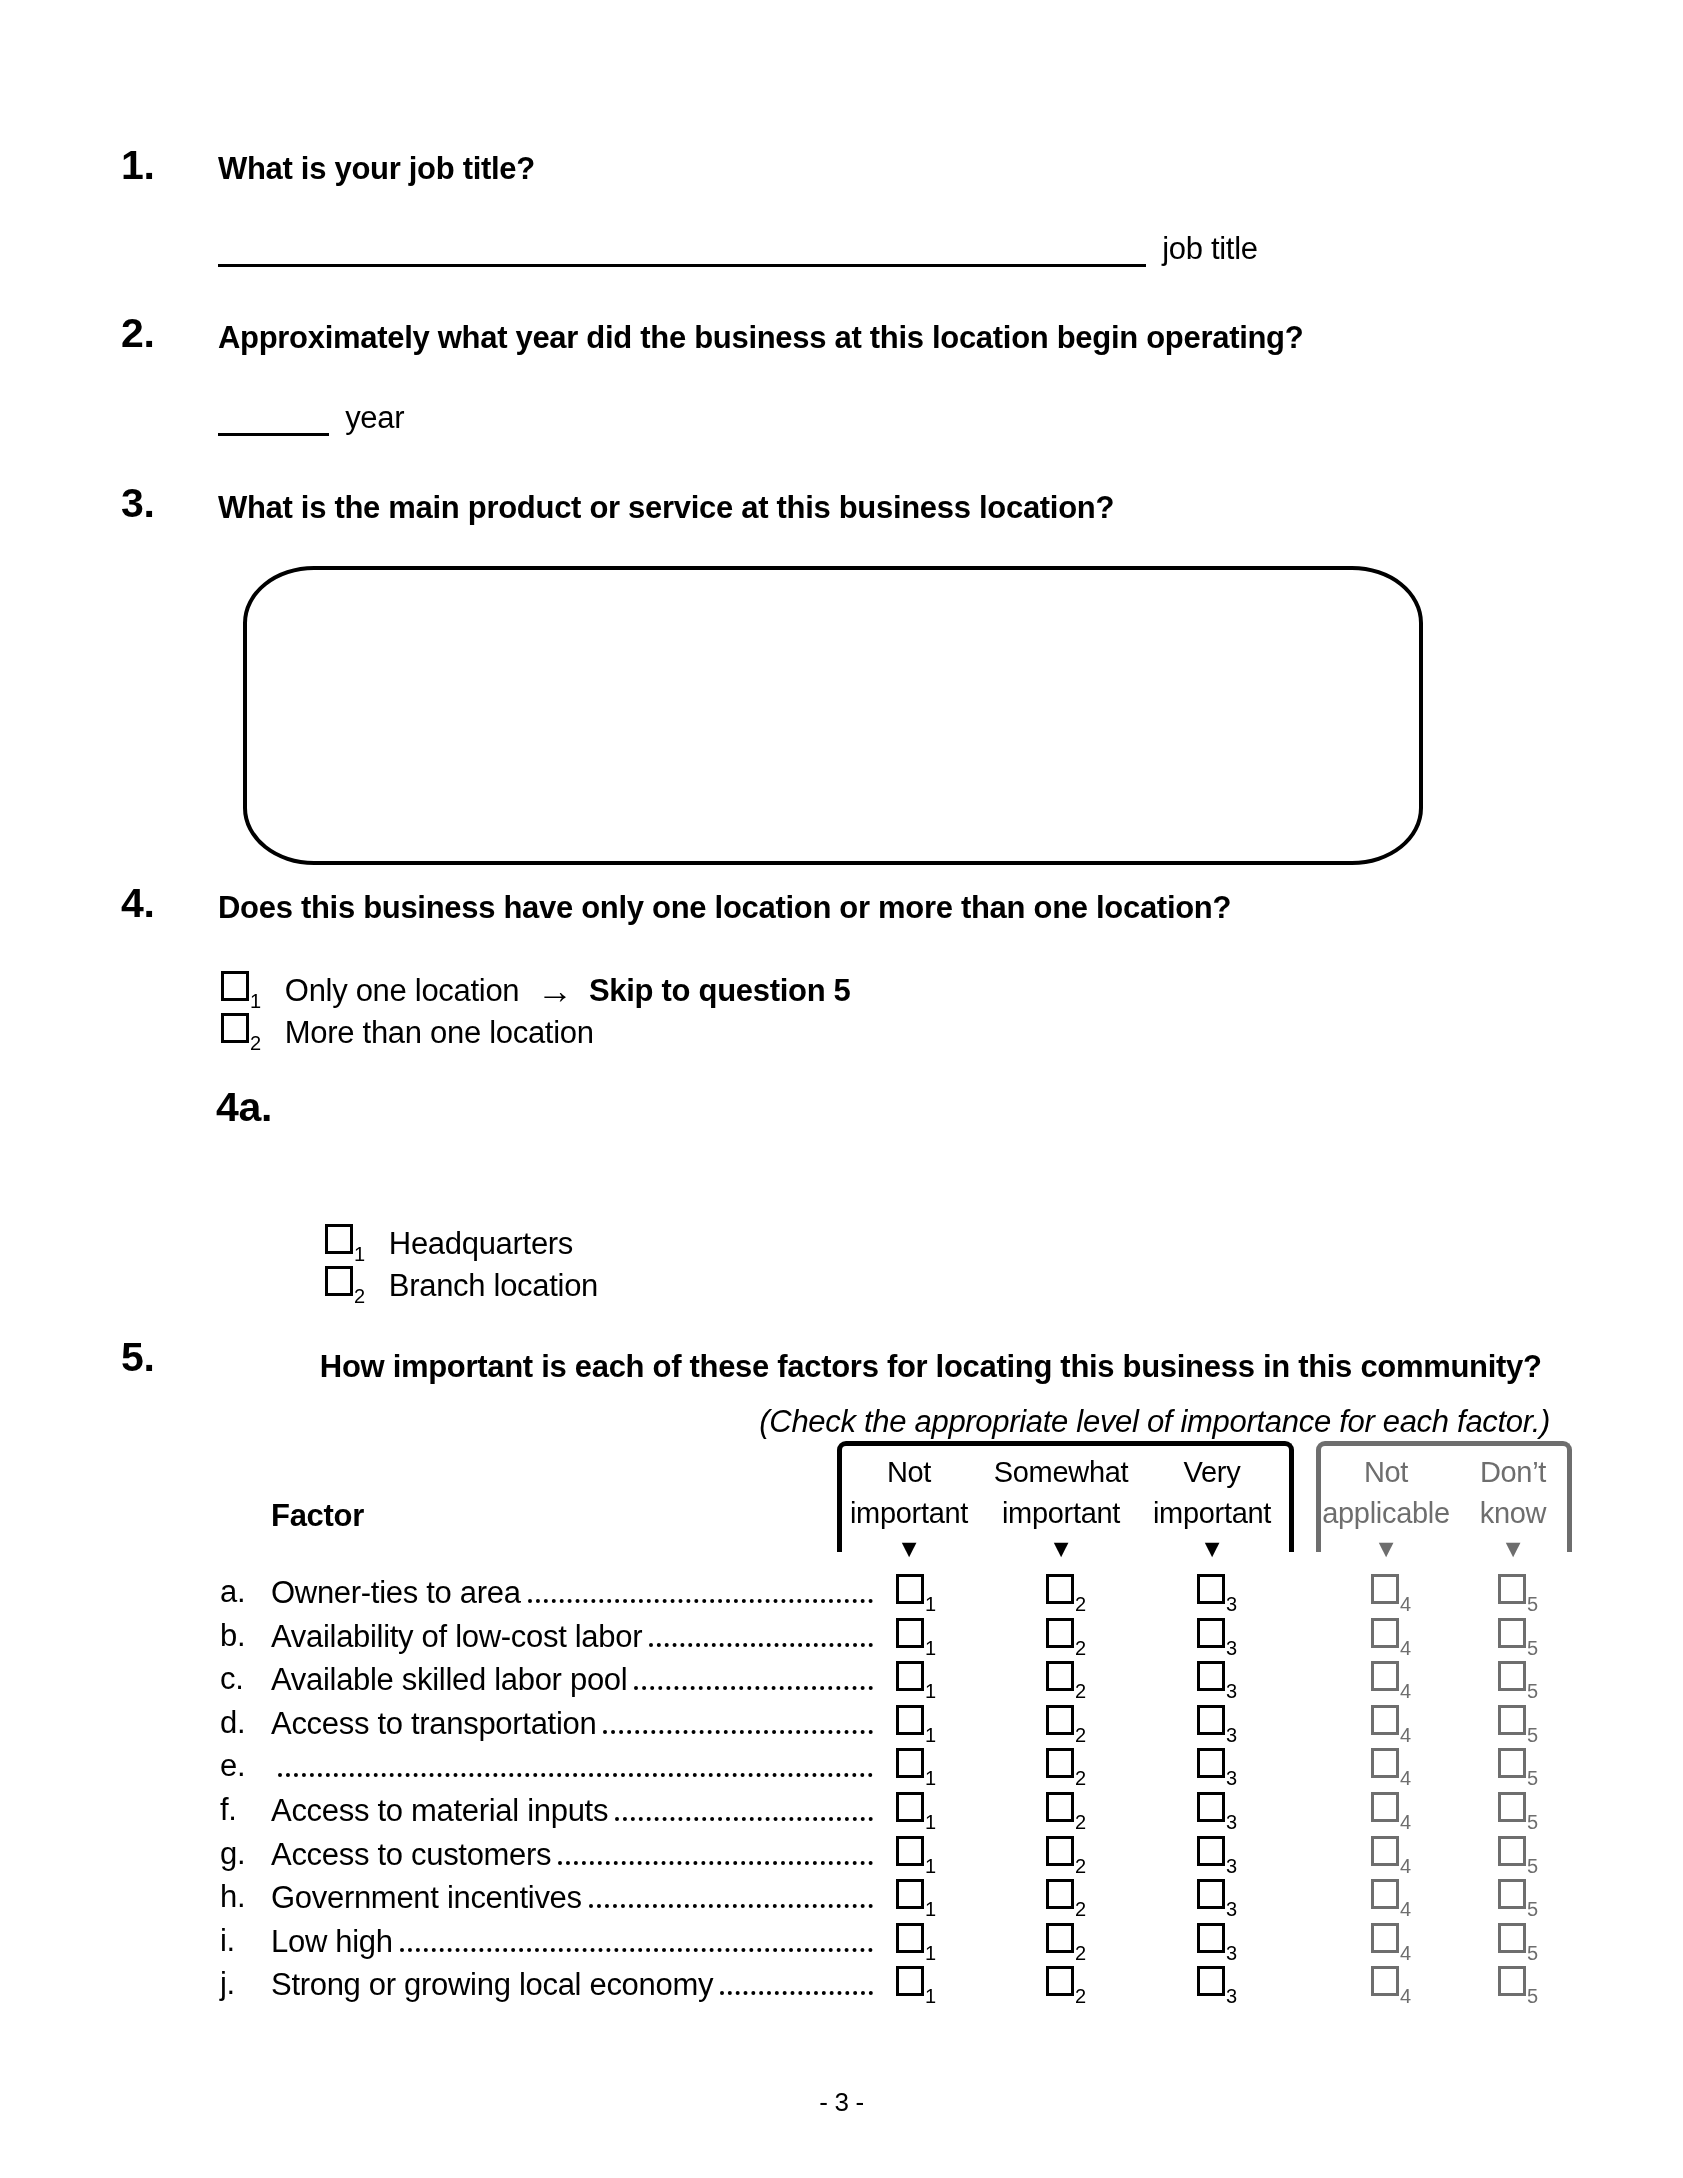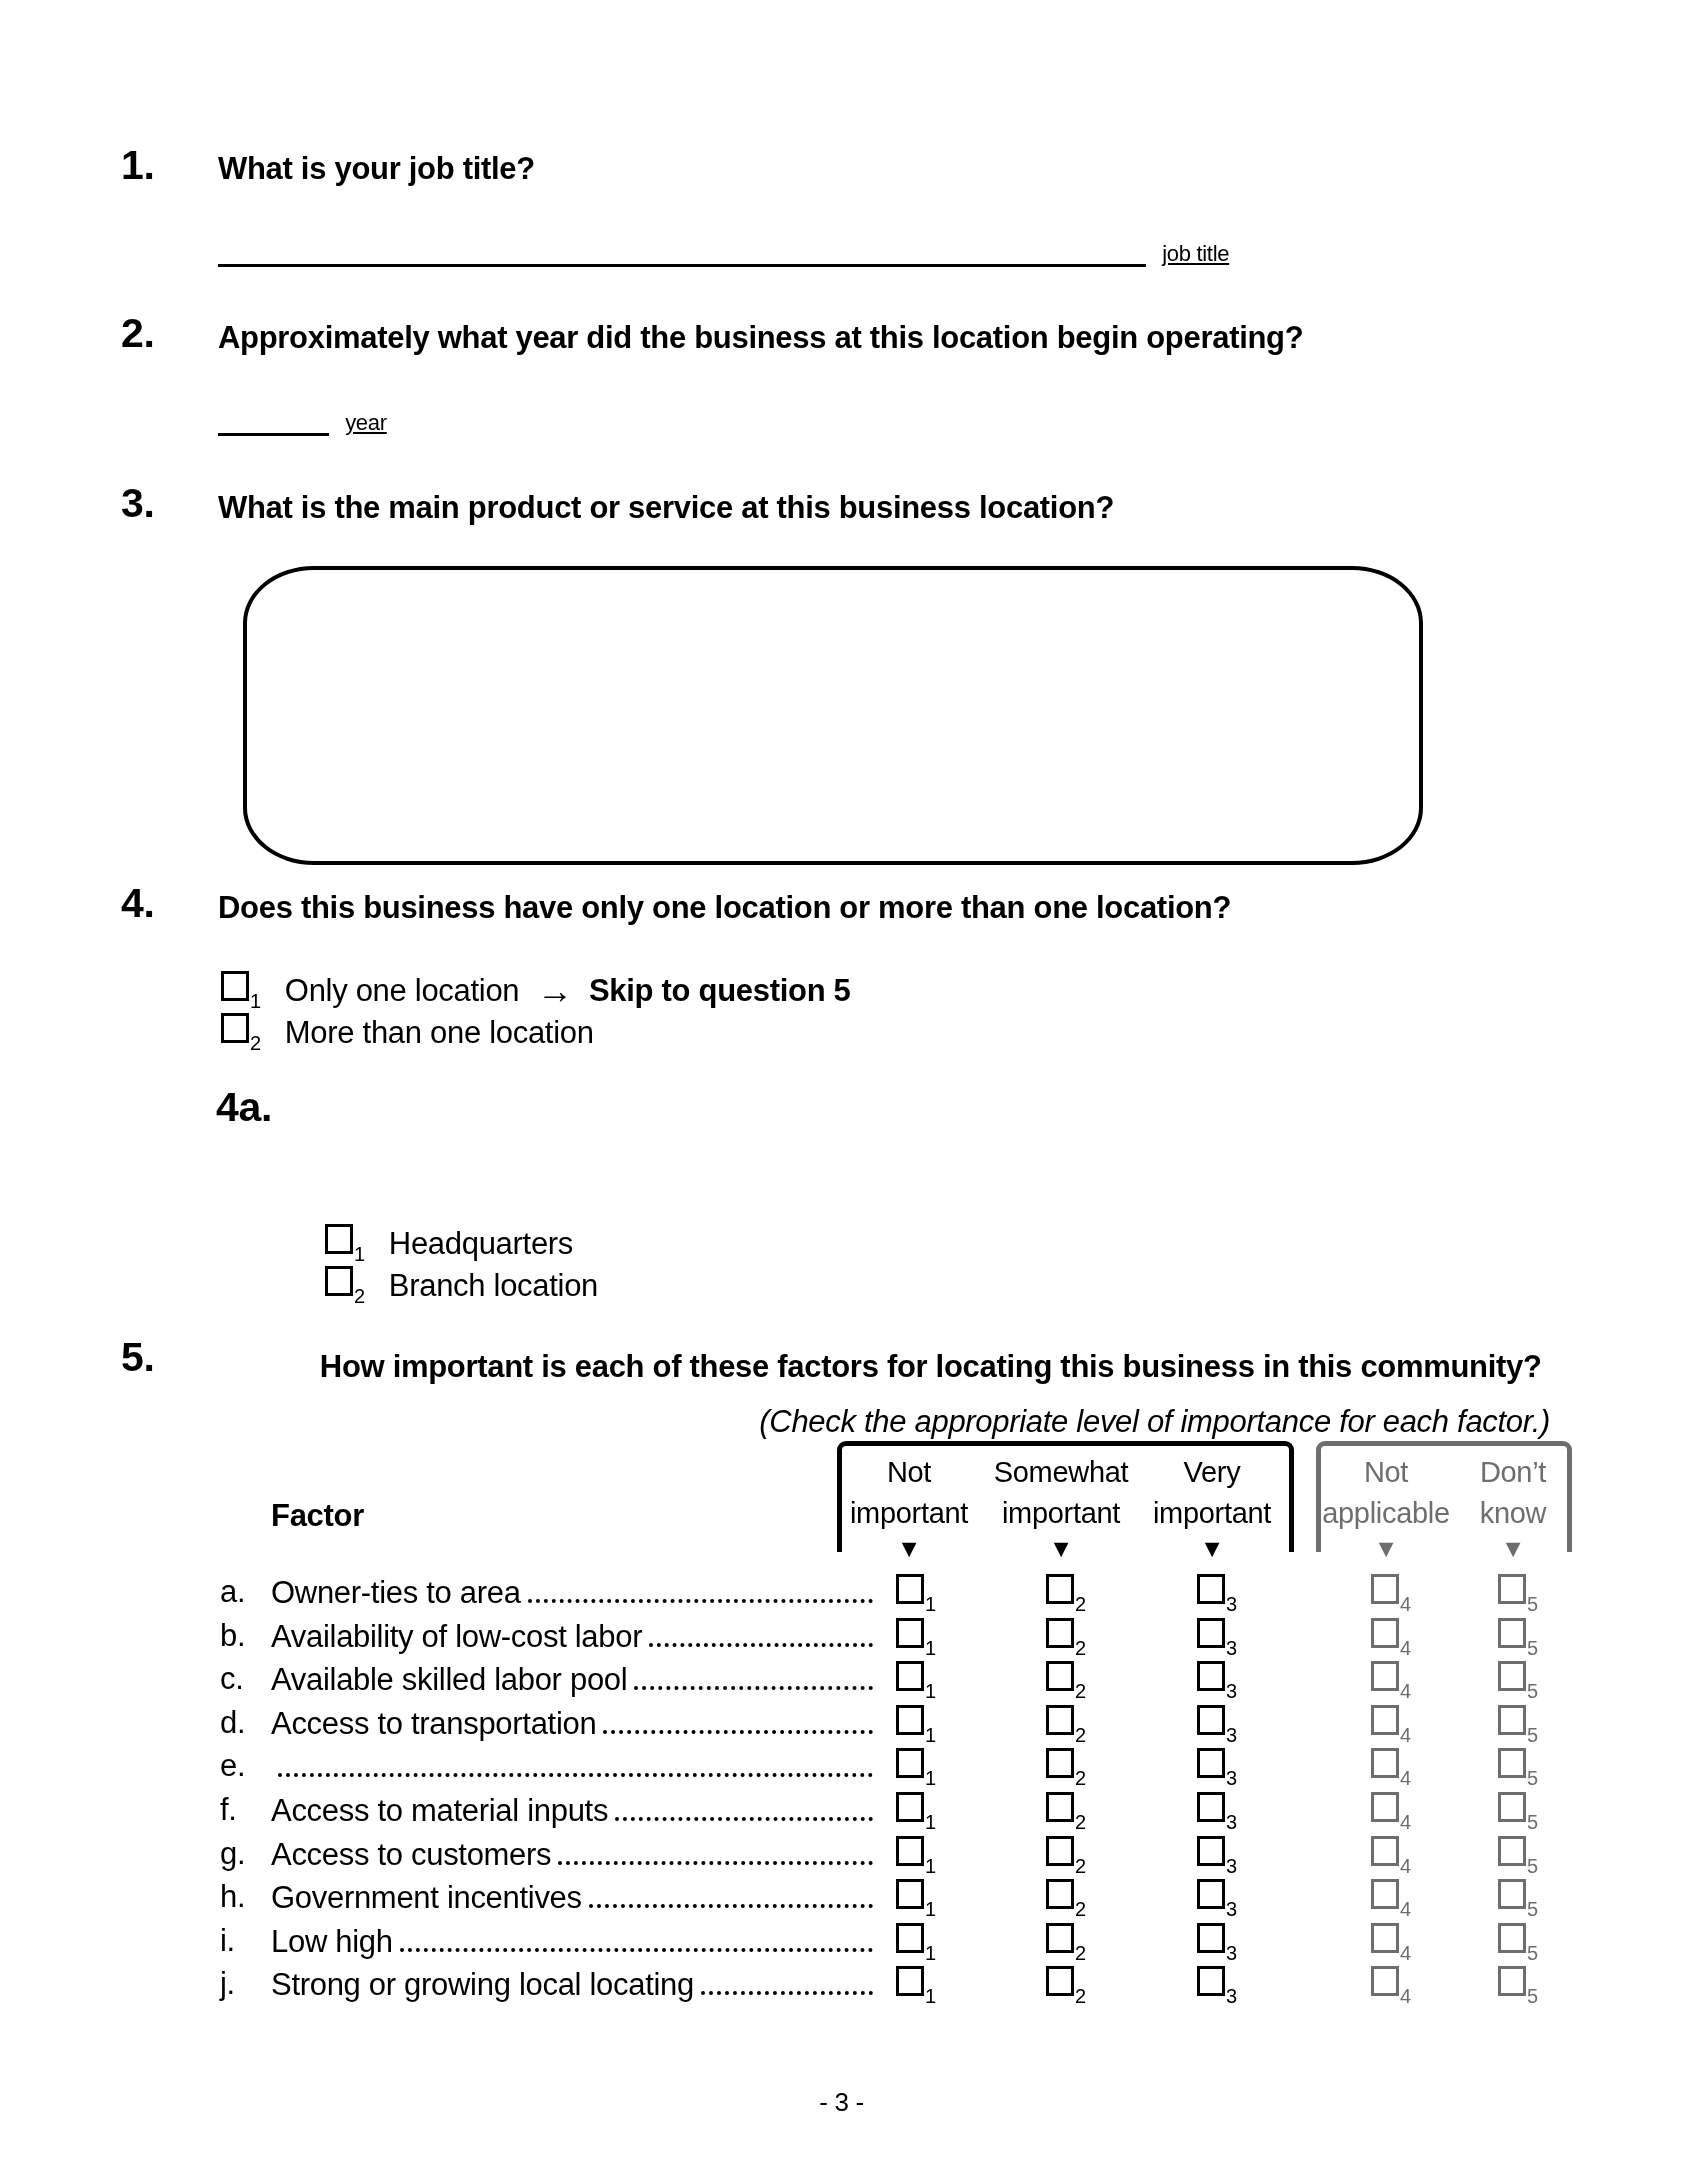--- a/index.html
+++ b/index.html
@@ -9,21 +9,21 @@
     letter-spacing:-0.3px; overflow:hidden;
   }
   .abs { position:absolute; }
   .qnum  { font-weight:bold; font-size:41px; line-height:1; }
   .qtext { font-weight:bold; font-size:31px; line-height:1.25; }
   .ital  { font-style:italic; font-weight:normal; }
 
   
   .ansrow { display:block; }
   .uline { display:inline-block; border-bottom:3px solid #000; height:42px; vertical-align:bottom; }
-  .suffix { font-size:22px;text-decoration:underline; }
+  .suffix { font-size:31px; }
 
   
   .bigbox { border:4px solid #000; border-radius:71px / 57px; background:#fff; }
 
   
   .cbx { display:inline-block; width:22px; height:24px; border:3px solid #000; background:#fff; }
   .sub { font-size:20px; margin-left:1px; }
   .optline { font-size:31px; white-space:nowrap; }
   .optline .lbl { margin-left:24px; }
   .skiparrow { font-weight:bold; font-size:36px; margin:0 16px 0 18px; vertical-align:-2px; }
@@ -227,21 +227,21 @@
         </span>
         <span class="rcb" style="left: 896px;"><span class="cbx"></span><sub class="sub">1</sub></span>
         <span class="rcb" style="left: 1046px;"><span class="cbx"></span><sub class="sub">2</sub></span>
         <span class="rcb" style="left: 1197px;"><span class="cbx"></span><sub class="sub">3</sub></span>
         <span class="rcb gray" style="left: 1371px;"><span class="cbx gbx"></span><sub class="sub">4</sub></span>
         <span class="rcb gray" style="left: 1498px;"><span class="cbx gbx"></span><sub class="sub">5</sub></span>
       </div>
       <div class="frow" style="top: 1962px;">
         <span class="rletter">j.</span>
         <span class="rlabelwrap">
-          <span class="rlabel">Strong or growing local locating</span>
+          <span class="rlabel">Strong or growing local economy</span>
           <span class="dots"></span>
         </span>
         <span class="rcb" style="left: 896px;"><span class="cbx"></span><sub class="sub">1</sub></span>
         <span class="rcb" style="left: 1046px;"><span class="cbx"></span><sub class="sub">2</sub></span>
         <span class="rcb" style="left: 1197px;"><span class="cbx"></span><sub class="sub">3</sub></span>
         <span class="rcb gray" style="left: 1371px;"><span class="cbx gbx"></span><sub class="sub">4</sub></span>
         <span class="rcb gray" style="left: 1498px;"><span class="cbx gbx"></span><sub class="sub">5</sub></span>
       </div>
     </div>
 

